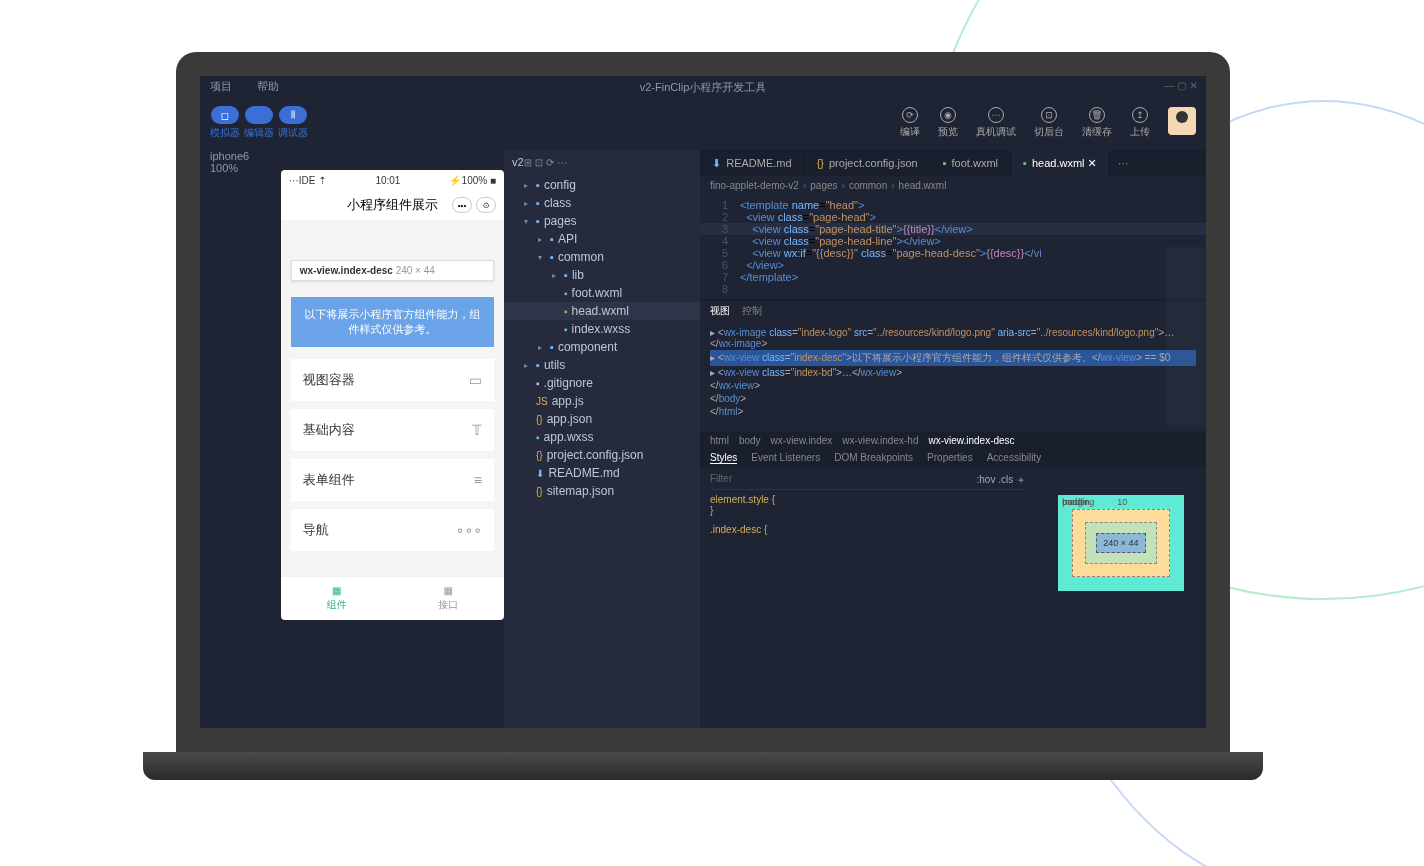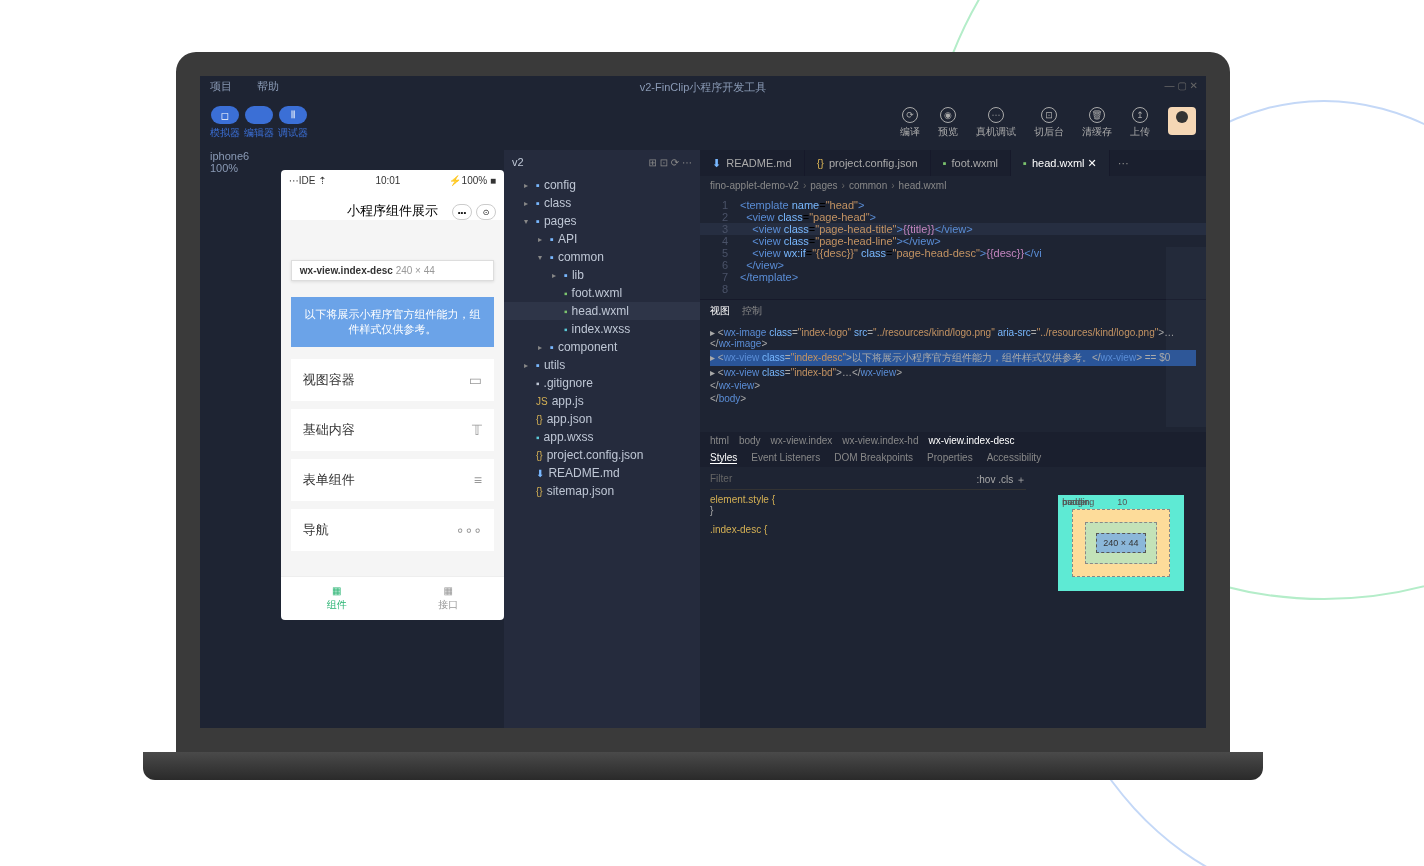--- a/index.html
+++ b/index.html
@@ -25,37 +25,37 @@
 .tb-act{display:flex;flex-direction:column;align-items:center;color:#aaa;font-size:10px;gap:2px}
 .tb-act-icon{width:16px;height:16px;border:1px solid #aaa;border-radius:50%;display:flex;align-items:center;justify-content:center;font-size:9px}
 .avatar{width:28px;height:28px;background:#f5d7b5;border-radius:4px;position:relative}
 .avatar::after{content:"";position:absolute;top:4px;left:8px;width:12px;height:12px;background:#333;border-radius:50%}
 
 .workspace{display:flex;height:calc(100% - 74px)}
 .sim-panel{width:304px;background:#1e2433;display:flex;flex-direction:row}
 .sim-hdr{height:24px;padding:0 10px;color:#8a9ab5;font-size:11px;display:flex;align-items:center}
 .phone{width:258px;height:450px;background:#fff;margin:20px auto;border-radius:4px;display:flex;flex-direction:column;font-size:12px}
 .ph-status{height:20px;display:flex;justify-content:space-between;align-items:center;padding:0 8px;font-size:10px;color:#333}
-.ph-title{height:30px;display:flex;align-items:flex-end;justify-content:center;font-weight:500;position:relative;font-size:13px}
+.ph-title{height:30px;display:flex;align-items:center;justify-content:center;font-weight:500;position:relative;font-size:13px}
 .ph-title-ctrl{position:absolute;right:8px;display:flex;gap:4px}
 .ph-ctrl-btn{width:20px;height:16px;border:1px solid #ccc;border-radius:8px;font-size:8px;display:flex;align-items:center;justify-content:center}
 .ph-body{flex:1;padding:10px;background:#f5f5f5;overflow:hidden}
 .tooltip{background:#fff;border:1px solid #ddd;padding:4px 8px;font-size:10px;margin:30px 0 16px;box-shadow:0 1px 3px rgba(0,0,0,0.1)}
 .tooltip b{color:#333}
 .tooltip span{color:#999}
 .highlight-box{background:#6ba3e8;color:#fff;padding:10px;font-size:11px;text-align:center;margin-bottom:12px}
 .ph-item{background:#fff;padding:12px;margin-bottom:8px;display:flex;justify-content:space-between;align-items:center;color:#333;font-size:13px}
 .ph-item-icon{color:#999;font-size:14px}
 .ph-tabbar{height:44px;border-top:1px solid #eee;display:flex}
 .ph-tab{flex:1;display:flex;flex-direction:column;align-items:center;justify-content:center;font-size:10px;gap:2px}
 .ph-tab.active{color:#2bb574}
 .ph-tab:not(.active){color:#999}
 
 .explorer{width:196px;background:#252b3d;color:#bfc7d5;font-size:12px}
-.exp-hdr{height:24px;display:flex;align-items:center;justify-content:space-between;padding:0 8px;font-size:11px}
+.exp-hdr{height:24px;display:flex;align-items:center;padding:0 8px;font-size:11px}
 .exp-hdr-icons{display:flex;gap:6px;color:#888;font-size:10px}
 .tree{padding:2px 0}
 .tree-item{padding:2px 8px;display:flex;align-items:center;gap:4px;cursor:pointer}
 .tree-item.sel{background:#2e3548}
 .ti-arrow{width:8px;font-size:8px;color:#888}
 .ti-folder{color:#79b8ff;font-size:11px}
 .ti-file{font-size:10px}
 .fgreen{color:#7cc46e}
 .fyellow{color:#d4b054}
 .fblue{color:#79b8ff}
@@ -363,20 +363,21 @@
     <div class="dt-tabs" id="dt-main-tabs">
               <span class="act">视图</span>
               <span class="">控制</span>
             </div>
     <div class="dt-dom" id="dt-dom">
               <div class="dom-line ">▸ &lt;<span class="cl-tag">wx-image</span> <span class="cl-attr">class</span>=<span class="cl-str">"index-logo"</span> <span class="cl-attr">src</span>=<span class="cl-str">"../resources/kind/logo.png"</span> <span class="cl-attr">aria-src</span>=<span class="cl-str">"../resources/kind/logo.png"</span>&gt;…&lt;/<span class="cl-tag">wx-image</span>&gt;</div>
               <div class="dom-line dom-sel">▸ &lt;<span class="cl-tag">wx-view</span> <span class="cl-attr">class</span>=<span class="cl-str">"index-desc"</span>&gt;以下将展示小程序官方组件能力，组件样式仅供参考。&lt;/<span class="cl-tag">wx-view</span>&gt; == $0</div>
               <div class="dom-line ">▸ &lt;<span class="cl-tag">wx-view</span> <span class="cl-attr">class</span>=<span class="cl-str">"index-bd"</span>&gt;…&lt;/<span class="cl-tag">wx-view</span>&gt;</div>
               <div class="dom-line ">&lt;/<span class="cl-tag">wx-view</span>&gt;</div>
               <div class="dom-line ">&lt;/<span class="cl-tag">body</span>&gt;</div>
+              <div class="dom-line ">&lt;/<span class="cl-tag">html</span>&gt;</div>
             </div>
     <div class="dt-crumbs" id="dt-crumbs">
               <span class="">html</span>
               <span class="">body</span>
               <span class="">wx-view.index</span>
               <span class="">wx-view.index-hd</span>
               <span class="act">wx-view.index-desc</span>
             </div>
     <div class="dt-panel-tabs" id="dt-panel-tabs">
               <span class="act">Styles</span>

